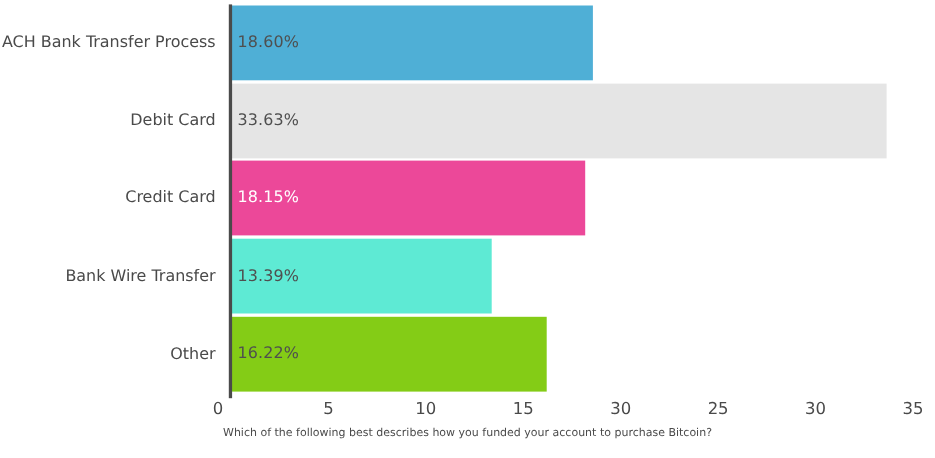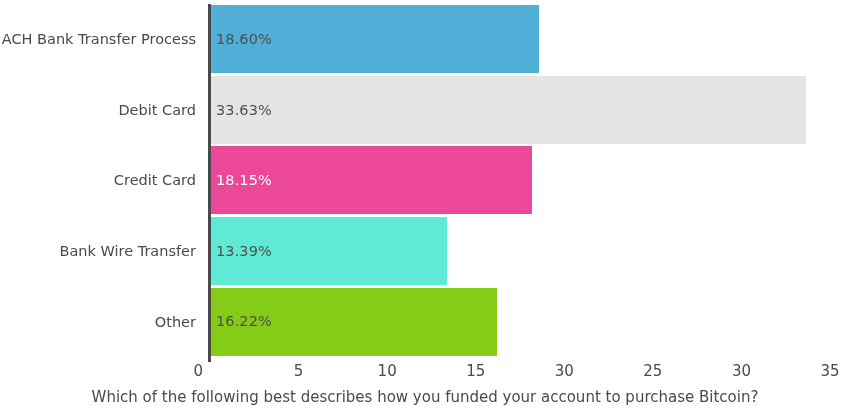--- a/index.html
+++ b/index.html
@@ -124,21 +124,21 @@
     transform: translateX(-100%);
     padding-right: 7px;
   }
 
   .x-title {
     position: absolute;
     left: 0;
     top: 388px;
     width: 850px;
     text-align: center;
-    font-size: 15px;
+    font-size: 10px;
     color: #4a4a4a;
     white-space: nowrap;
   }
 </style>
 </head>
 <body>
 
 <div class="chart-root">
 
   <div class="cat-labels">

